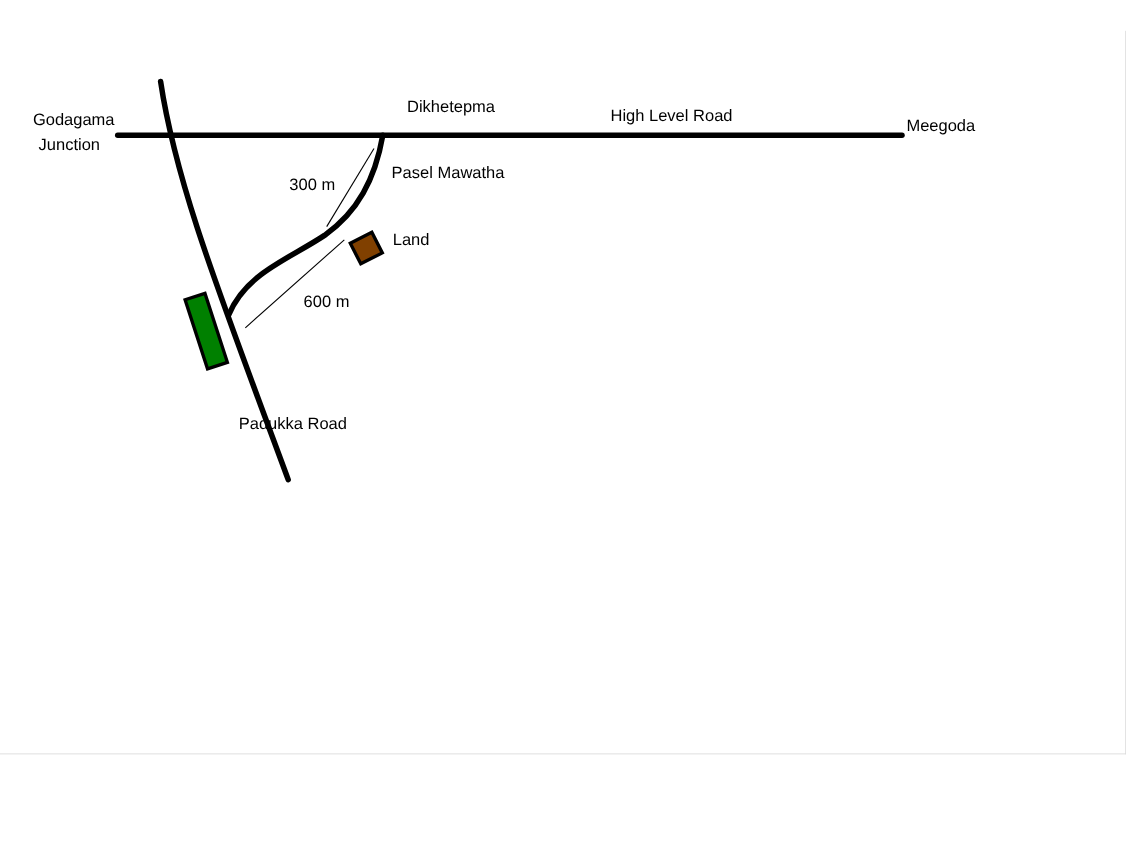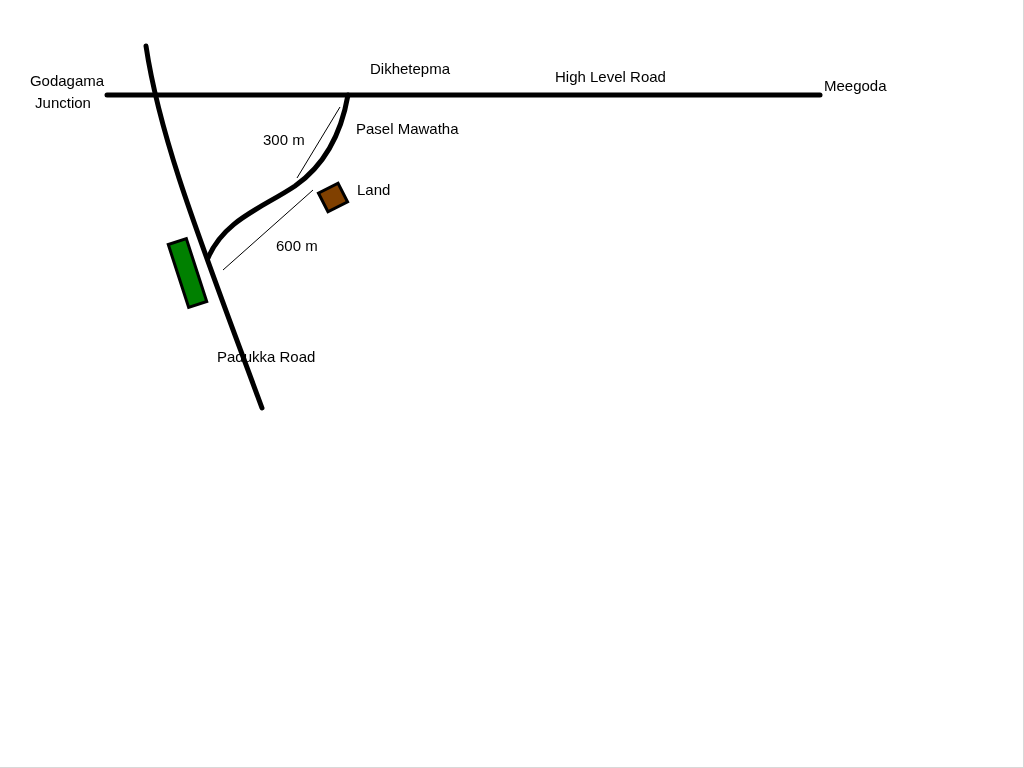--- a/index.html
+++ b/index.html
@@ -3,27 +3,28 @@
   <meta charset="utf-8">
   <style>
     html, body {
       margin: 0;
       padding: 0;
       background: #ffffff;
     }
     .canvas {
       position: relative;
       width: 1024px;
-      height: 768px;
+      height: 658px;
       background: #ffffff;
       overflow: hidden;
       font-family: "Liberation Sans", sans-serif;
       border-right: 1px solid #d8d8d8;
       border-bottom: 1px solid #d8d8d8;
       box-sizing: border-box;
+      margin-top: 28px;
     }
     .road {
       stroke: #000000;
       stroke-width: 5;
       fill: none;
       stroke-linecap: round;
     }
     .leader {
       stroke: #000000;
       stroke-width: 1;

